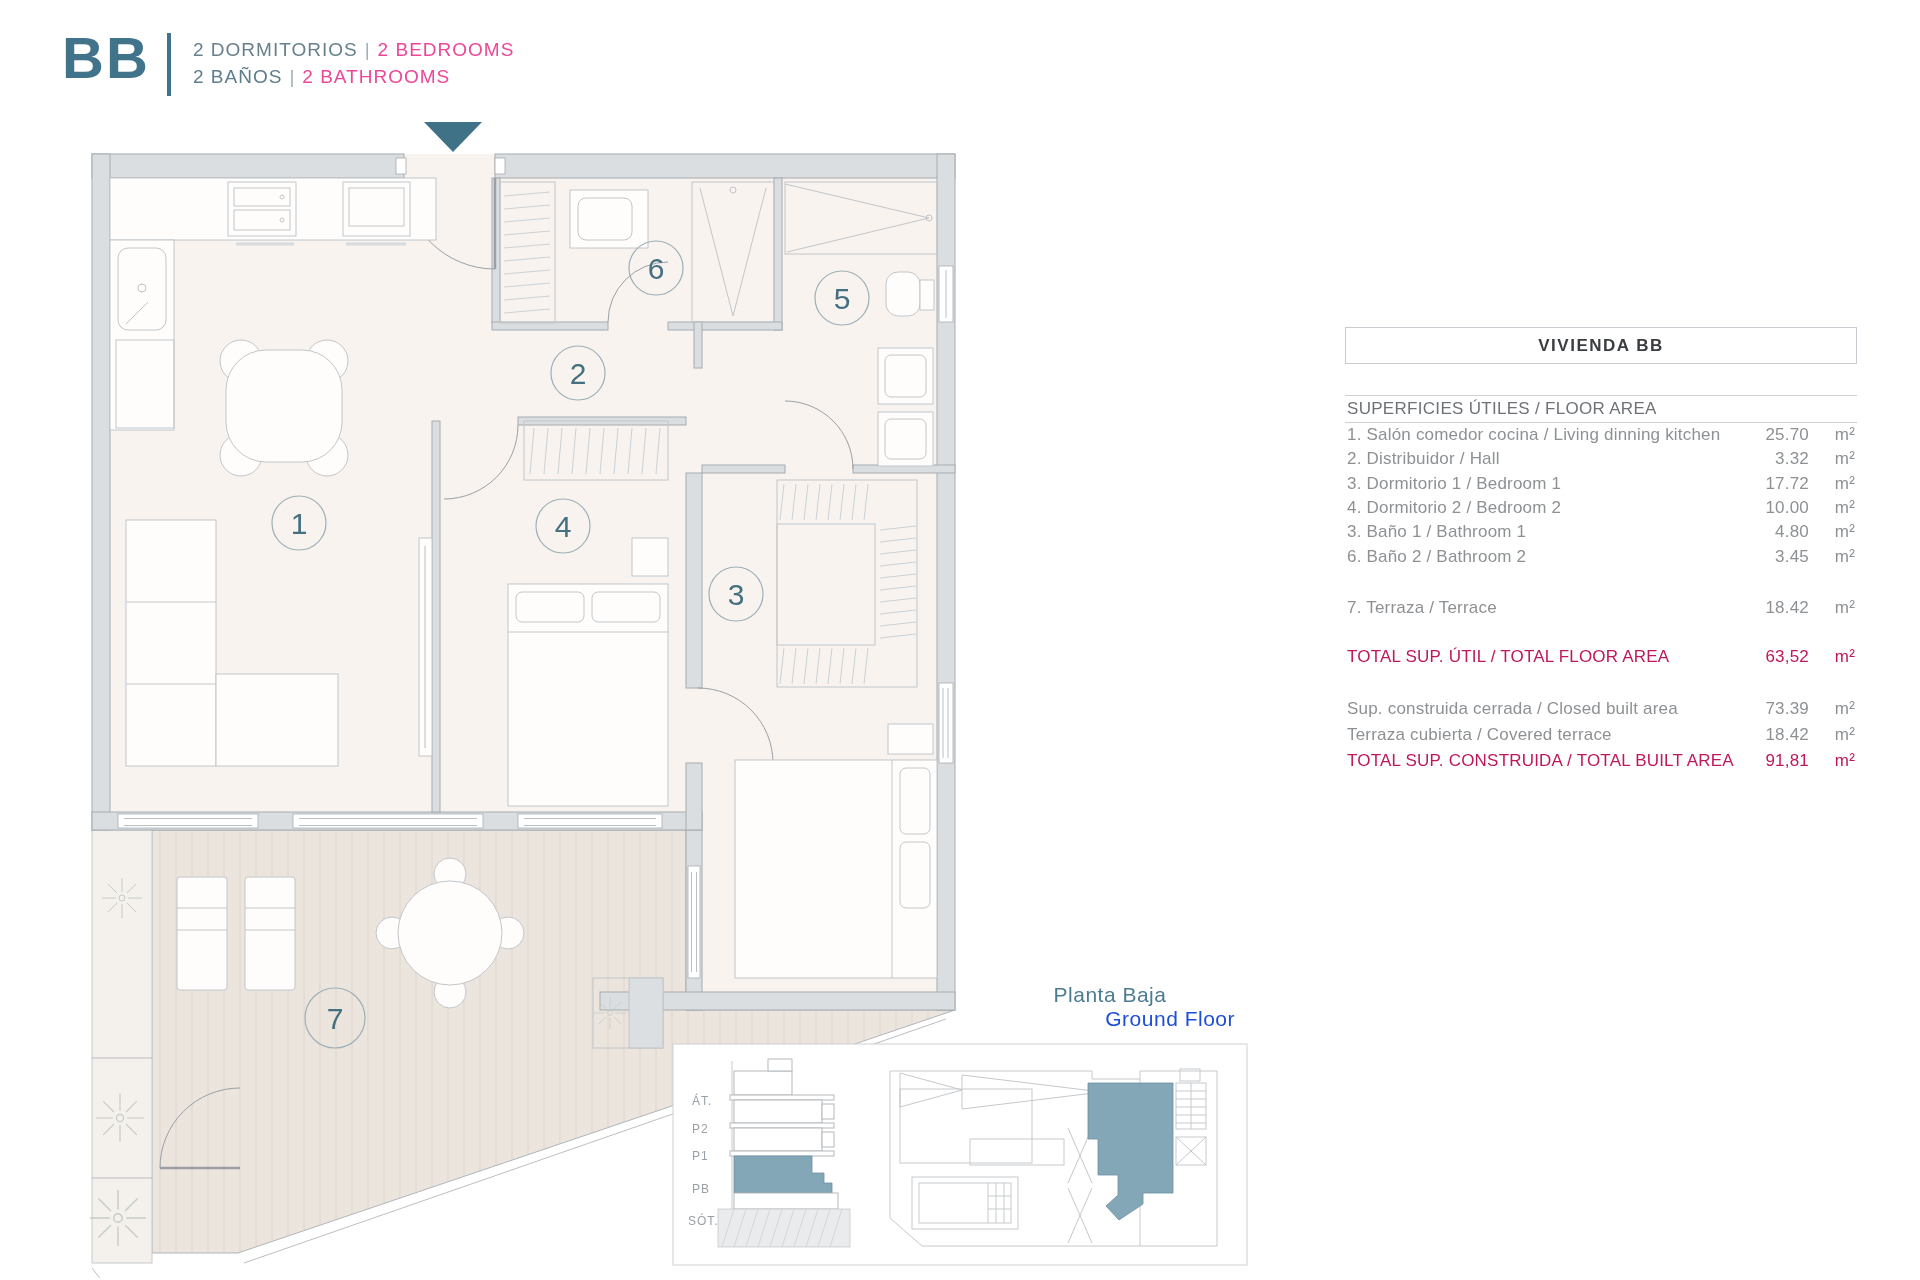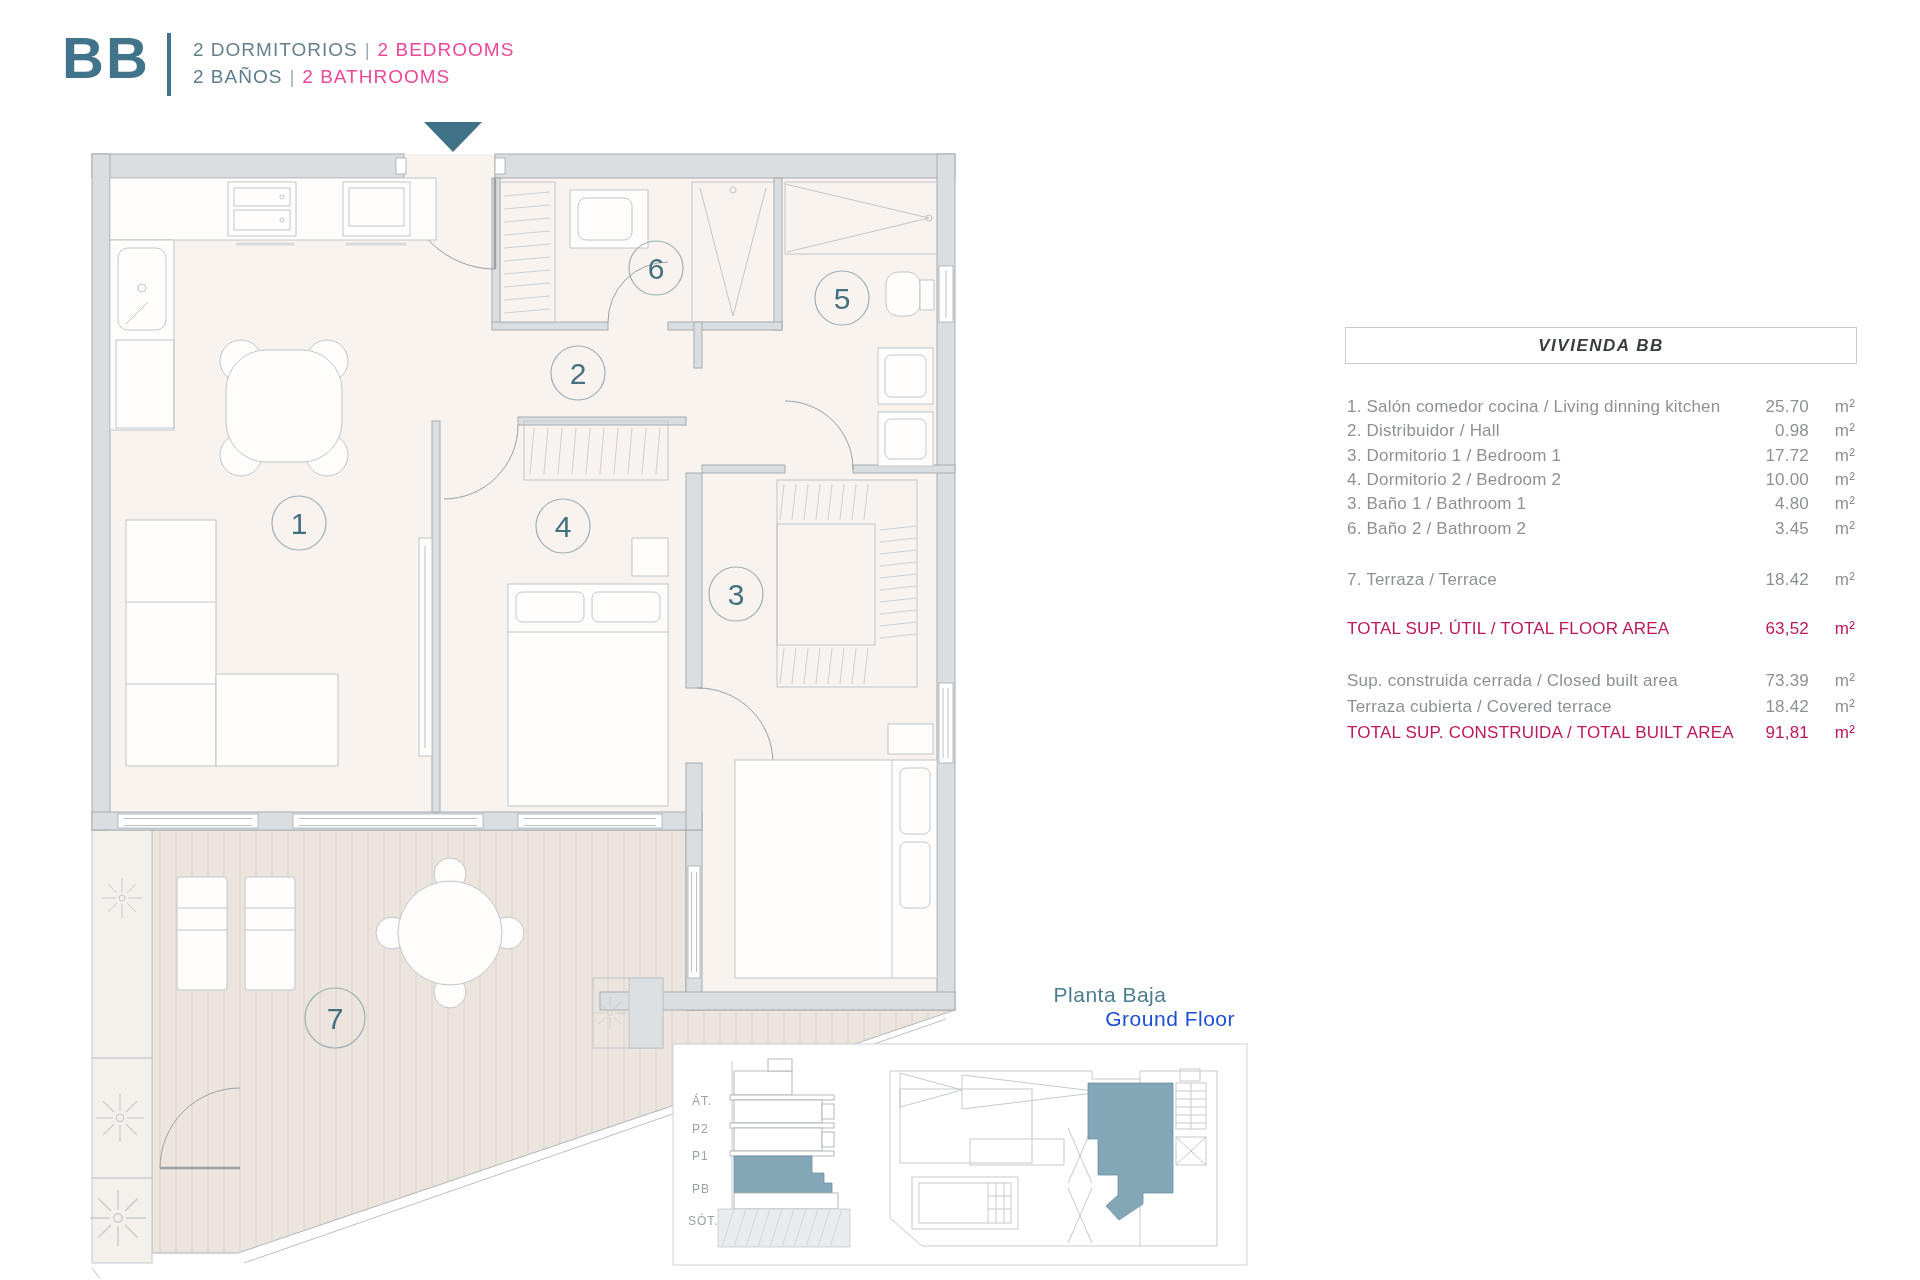--- a/index.html
+++ b/index.html
@@ -39,21 +39,21 @@
   .mlabel{font-family:"Liberation Sans",sans-serif;font-size:12px;fill:#9aa0a5;letter-spacing:1px;}
 
   
   .floorlbl{position:absolute;left:985px;top:983px;width:250px;text-align:right;
             font-size:21px;line-height:24px;letter-spacing:.5px;}
   .fl-es{color:#4b7c90;text-align:center;} .fl-en{color:#1d4ed8;}
 
   
   .sheet{position:absolute;left:1345px;top:327px;width:512px;}
   .sheet-title{height:35px;line-height:35px;text-align:center;border:1px solid #c8ccd0;
-               font-weight:bold;font-size:17px;letter-spacing:1.5px;color:#3a3d3f;margin-bottom:31px;font-style:italic;}
+               font-weight:bold;font-size:17px;letter-spacing:1.5px;color:#3a3d3f;margin-bottom:31px;}
   .sec-head{border-top:1px solid #cdd0d3;border-bottom:1px solid #cdd0d3;padding:3px 2px;
             font-size:17px;color:#6e7276;letter-spacing:.3px;}
   .row{display:flex;height:24.3px;align-items:center;font-size:17px;color:#8e9194;letter-spacing:.2px;padding:0 2px;}
   .row .lbl{flex:1;}
   .row .val{width:70px;text-align:right;}
   .row .unit{width:46px;text-align:right;}
   .row.tall{height:26px;}
   .row.total{color:#be185d;height:26px;}
   .sp-a{height:27px;} .sp-b{height:24px;} .sp-c{height:26px;}
 </style>
@@ -328,29 +328,30 @@
       <rect class="m1" x="504" y="94" width="30" height="28"></rect>
       <path class="m1" d="M504,94 L534,122 M534,94 L504,122"></path>
       <rect class="m1" x="508" y="26" width="20" height="12"></rect>
       <path class="mteal" d="M416,40 L501,40 L501,150 L471,150 L471,161 L447,177 L434,163 L446,152 L446,132 L426,132 L426,96 L416,96 Z"></path>
     </g>
   </svg>
 
   <div class="sheet">
     <div class="sheet-title">VIVIENDA BB</div>
 
+    <div class="sec-head">SUPERFICIES ÚTILES / FLOOR AREA</div>
 
     <div class="row">
       <span class="lbl">1. Salón comedor cocina / Living dinning kitchen</span>
       <span class="val">25.70</span>
       <span class="unit">m²</span>
     </div>
     <div class="row">
       <span class="lbl">2. Distribuidor / Hall</span>
-      <span class="val">0.98</span>
+      <span class="val">3.32</span>
       <span class="unit">m²</span>
     </div>
     <div class="row">
       <span class="lbl">3. Dormitorio 1 / Bedroom 1</span>
       <span class="val">17.72</span>
       <span class="unit">m²</span>
     </div>
     <div class="row">
       <span class="lbl">4. Dormitorio 2 / Bedroom 2</span>
       <span class="val">10.00</span>

